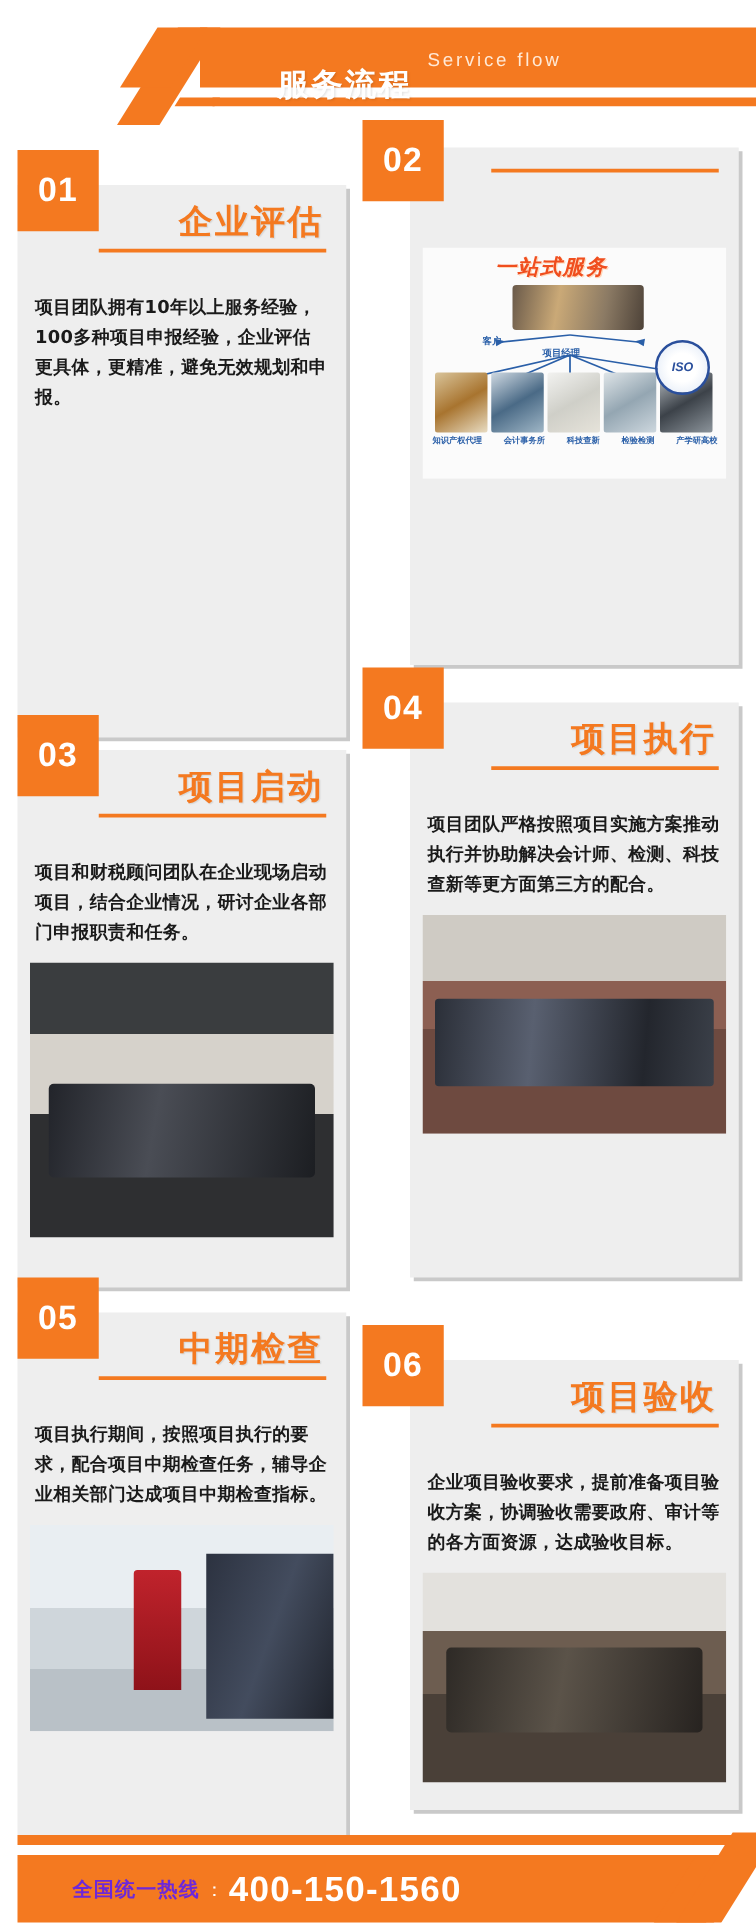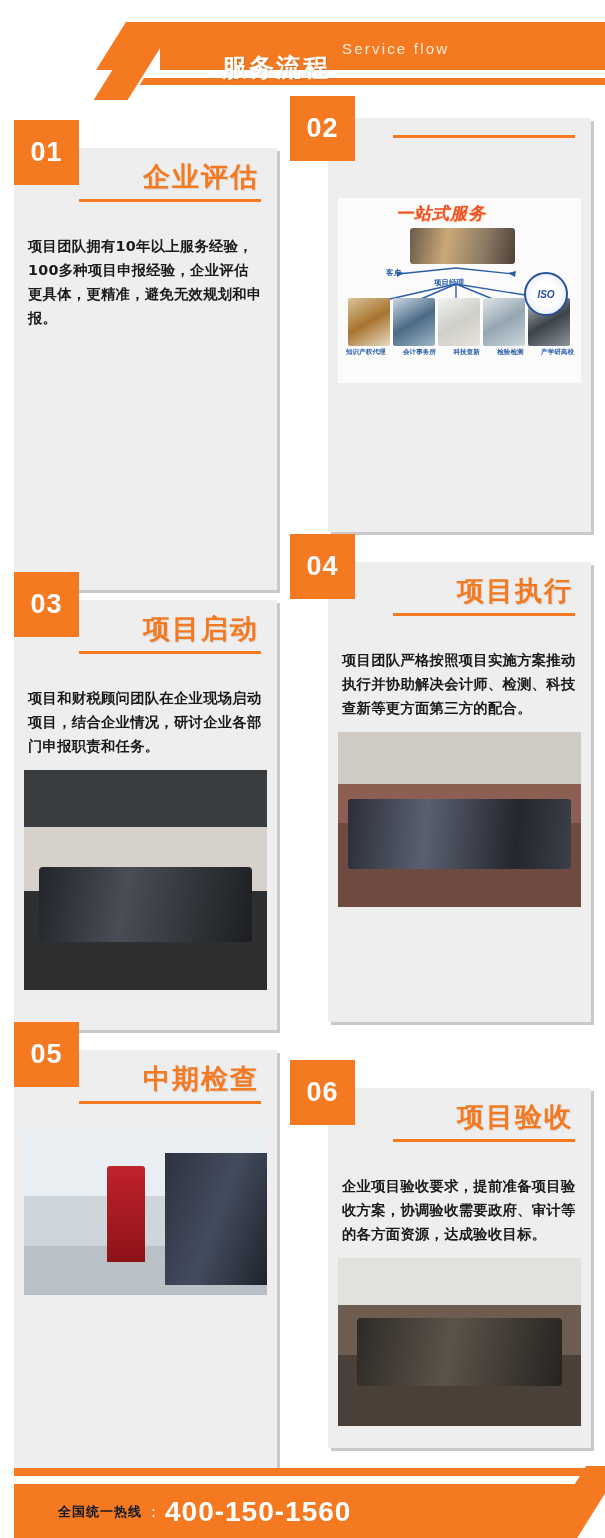--- a/index.html
+++ b/index.html
@@ -206,21 +206,21 @@
     background:#F47920; transform:skewX(-32deg); transform-origin:top right;
   }
   .ft-slash{
     position:absolute; right:6px; top:46px; width:36px; height:74px;
     background:#F47920; transform:skewX(-32deg);
   }
   .ft-text{
     position:absolute; left:58px; top:64px; height:56px;
     display:flex; align-items:center; gap:4px; z-index:5;
   }
-  .ft-label{ color:#0f172a; font-size:13px; font-weight:bold; letter-spacing:1px; }
+  .ft-label{ color:#6d28d9; font-size:16px; font-weight:bold; letter-spacing:1px; }
   .ft-colon{ color:#fff; font-size:15px; }
   .ft-phone{ color:#fff; font-size:28px; font-weight:bold; letter-spacing:1px; }
 </style>
 </head>
 <body>
 
 <div class="header">
   <div class="hdr-slash"></div>
   <div class="hdr-bar"></div>
   <div class="hdr-rule"></div>
@@ -311,20 +311,21 @@
       <div class="photo ph-laptops" style="height:175px"></div>
     </div>
   </div>
 
   <div class="card card-l c5">
     <div class="badge badge-l b5">05</div>
     <div class="card-head">
       <div class="card-title">中期检查</div>
       <div class="title-rule"></div>
     </div>
+    <div class="card-body">项目执行期间，按照项目执行的要求，配合项目中期检查任务，辅导企业相关部门达成项目中期检查指标。</div>
     <div class="media">
       <div class="photo ph-expo" style="height:165px"></div>
     </div>
   </div>
 
   <div class="card card-r c6">
     <div class="badge badge-r b6">06</div>
     <div class="card-head">
       <div class="card-title">项目验收</div>
       <div class="title-rule"></div>

